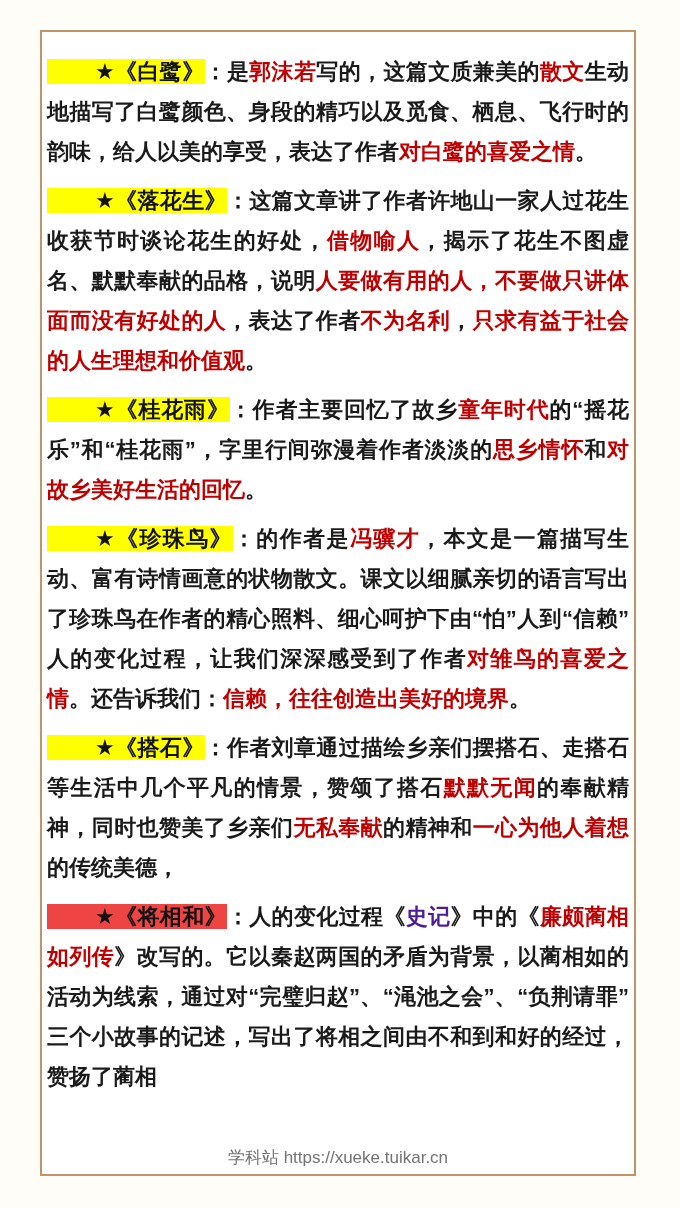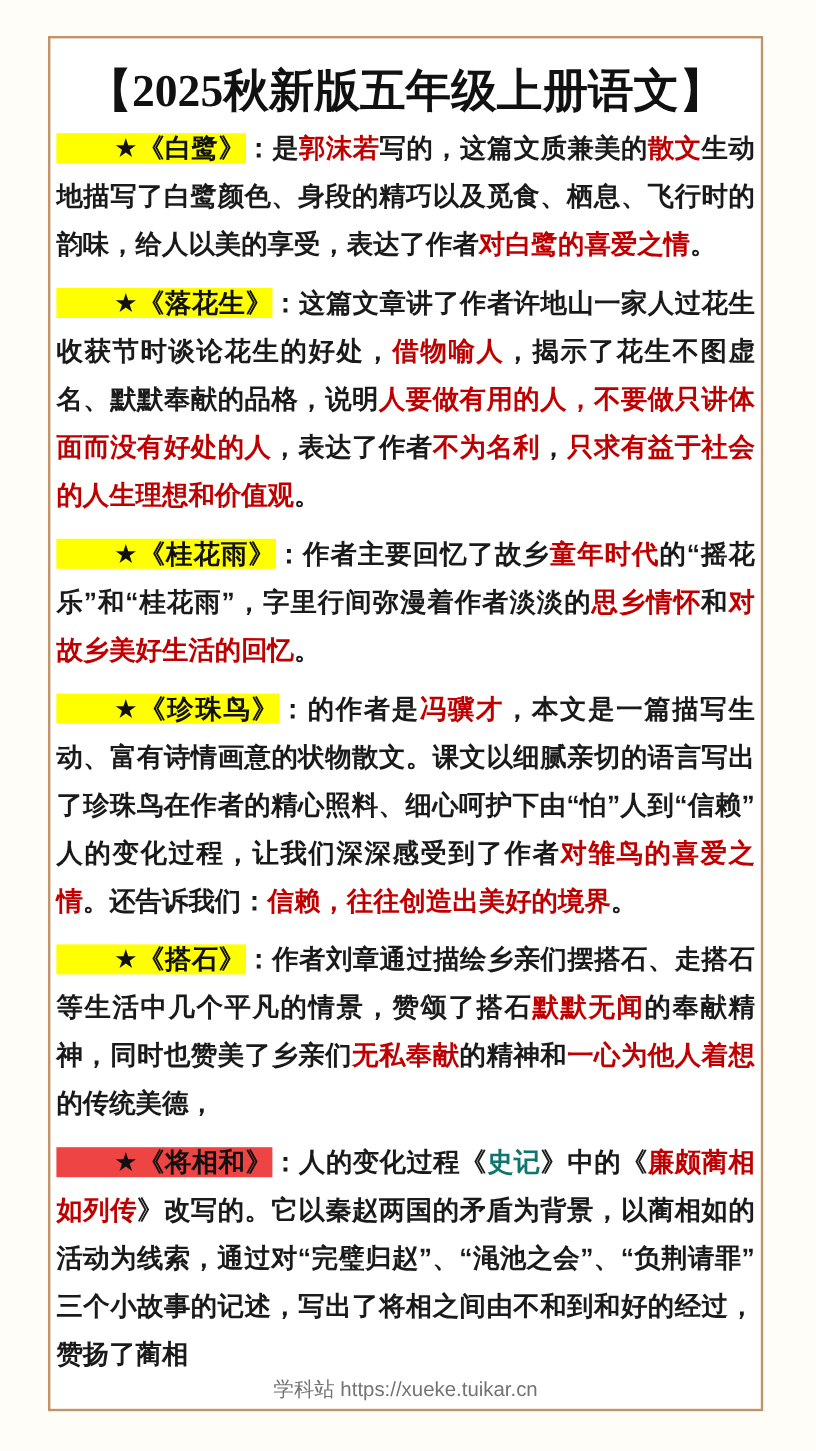--- a/index.html
+++ b/index.html
@@ -73,24 +73,23 @@
     font-size: 17px;
     color: #8d8d8d;
     font-weight: 400;
   }
 </style>
 </head>
 <body>
 
 <div class="page">
   <div class="sheet" style="border-color: rgb(192, 148, 104);">
-    <h1 class="doc-title">【2025秋新版五年级上册语文】</h1>
     <div class="paras">
         <p class="para"><span class="hl" style="background: rgb(255, 255, 0);">★《白鹭》</span><span class="plain">：是</span><span class="red" style="color: rgb(192, 0, 0);">郭沫若</span><span class="plain">写的，这篇文质兼美的</span><span class="red" style="color: rgb(192, 0, 0);">散文</span><span class="plain">生动地描写了白鹭颜色、身段的精巧以及觅食、栖息、飞行时的韵味，给人以美的享受，表达了作者</span><span class="red" style="color: rgb(192, 0, 0);">对白鹭的喜爱之情</span><span class="plain">。</span></p>
         <p class="para"><span class="hl" style="background: rgb(255, 255, 0);">★《落花生》</span><span class="plain">：这篇文章讲了作者许地山一家人过花生收获节时谈论花生的好处，</span><span class="red" style="color: rgb(192, 0, 0);">借物喻人</span><span class="plain">，揭示了花生不图虚名、默默奉献的品格，说明</span><span class="red" style="color: rgb(192, 0, 0);">人要做有用的人，不要做只讲体面而没有好处的人</span><span class="plain">，表达了作者</span><span class="red" style="color: rgb(192, 0, 0);">不为名利</span><span class="plain">，</span><span class="red" style="color: rgb(192, 0, 0);">只求有益于社会的人生理想和价值观</span><span class="plain">。</span></p>
         <p class="para"><span class="hl" style="background: rgb(255, 255, 0);">★《桂花雨》</span><span class="plain">：作者主要回忆了故乡</span><span class="red" style="color: rgb(192, 0, 0);">童年时代</span><span class="plain">的“摇花乐”和“桂花雨”，字里行间弥漫着作者淡淡的</span><span class="red" style="color: rgb(192, 0, 0);">思乡情怀</span><span class="plain">和</span><span class="red" style="color: rgb(192, 0, 0);">对故乡美好生活的回忆</span><span class="plain">。</span></p>
         <p class="para"><span class="hl" style="background: rgb(255, 255, 0);">★《珍珠鸟》</span><span class="plain">：的作者是</span><span class="red" style="color: rgb(192, 0, 0);">冯骥才</span><span class="plain">，本文是一篇描写生动、富有诗情画意的状物散文。课文以细腻亲切的语言写出了珍珠鸟在作者的精心照料、细心呵护下由“怕”人到“信赖”人的变化过程，让我们深深感受到了作者</span><span class="red" style="color: rgb(192, 0, 0);">对雏鸟的喜爱之情</span><span class="plain">。还告诉我们：</span><span class="red" style="color: rgb(192, 0, 0);">信赖，往往创造出美好的境界</span><span class="plain">。</span></p>
         <p class="para"><span class="hl" style="background: rgb(255, 255, 0);">★《搭石》</span><span class="plain">：作者刘章通过描绘乡亲们摆搭石、走搭石等生活中几个平凡的情景，赞颂了搭石</span><span class="red" style="color: rgb(192, 0, 0);">默默无闻</span><span class="plain">的奉献精神，同时也赞美了乡亲们</span><span class="red" style="color: rgb(192, 0, 0);">无私奉献</span><span class="plain">的精神和</span><span class="red" style="color: rgb(192, 0, 0);">一心为他人着想</span><span class="plain">的传统美德，</span></p>
-        <p class="para"><span class="hl" style="background: #ef4444;">★《将相和》</span><span class="plain">：人的变化过程《</span><span class="red" style="color: #0f766e;">史记</span><span class="plain">》中的《</span><span class="red" style="color: rgb(192, 0, 0);">廉颇蔺相如列传</span><span class="plain">》改写的。它以秦赵两国的矛盾为背景，以蔺相如的活动为线索，通过对“完璧归赵”、“渑池之会”、“负荆请罪”三个小故事的记述，写出了将相之间由不和到和好的经过，赞扬了蔺相</span></p>
+        <p class="para"><span class="hl" style="background: #ef4444;">★《将相和》</span><span class="plain">：人的变化过程《</span><span class="red" style="color: #4c1d95;">史记</span><span class="plain">》中的《</span><span class="red" style="color: rgb(192, 0, 0);">廉颇蔺相如列传</span><span class="plain">》改写的。它以秦赵两国的矛盾为背景，以蔺相如的活动为线索，通过对“完璧归赵”、“渑池之会”、“负荆请罪”三个小故事的记述，写出了将相之间由不和到和好的经过，赞扬了蔺相</span></p>
       </div>
     <div class="footer" style="color: #737373; margin-top: 16px;">学科站 https://xueke.tuikar.cn</div>
   </div>
 </div>
 
 </body></html>

